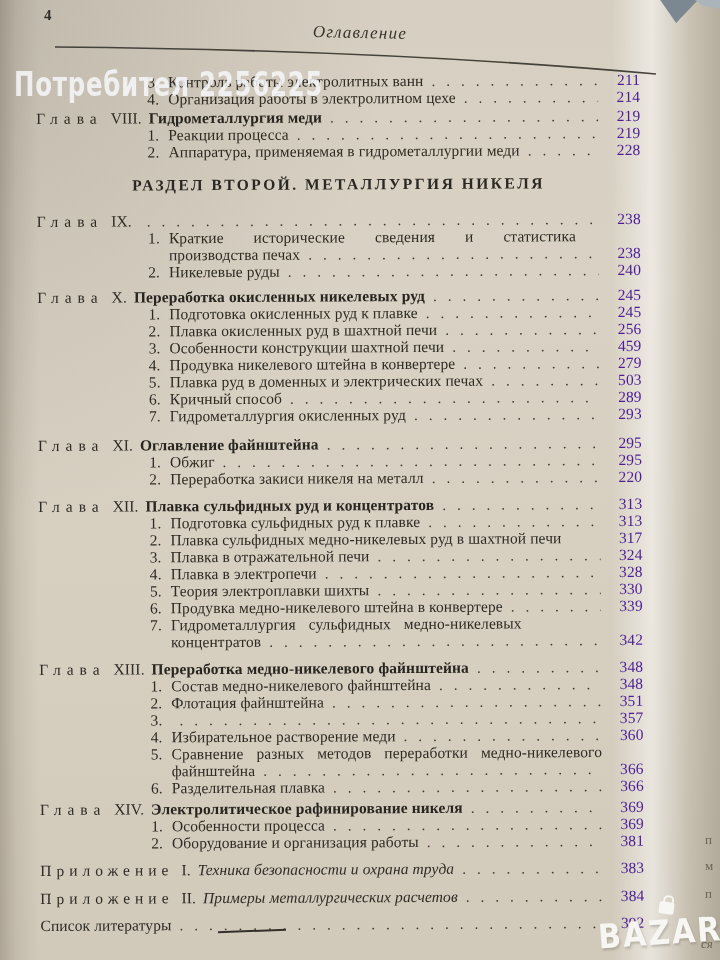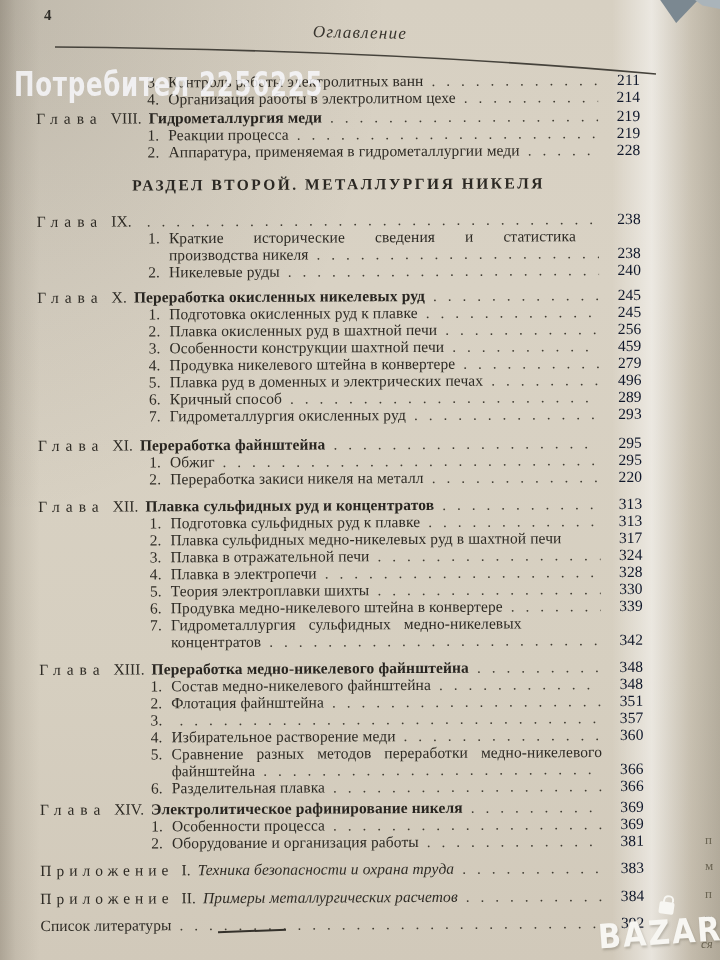--- a/index.html
+++ b/index.html
@@ -37,21 +37,21 @@
   .cn{margin-right:7px;}
   .chapter .ct{font-weight:700;color:#282520;}
   .appendix .ct{font-style:italic;}
   .txt{white-space:nowrap;}
   .sw{word-spacing:26px;white-space:normal;}
   .sm{word-spacing:9px;white-space:normal;}
   .dots{flex:1 1 auto;overflow:hidden;white-space:nowrap;margin:0 2px 0 8px;color:#3e3a30;min-width:0;}
   .dots::after{content:". . . . . . . . . . . . . . . . . . . . . . . . . . . . . . . . . . . . . . . . . . . . . . . . . . . . . . . . . . . .";
     letter-spacing:3.5px;}
   .dots.none::after{content:"";}
-  .pg{flex:none;width:40px;text-align:right;color:#0f172a;}
+  .pg{flex:none;width:40px;text-align:right;color:#4c1d95;}
   .section-row{text-align:center;font-weight:700;letter-spacing:2.5px;font-size:15.5px;color:#2b2823;}
   .divider{position:absolute;left:218px;top:930px;width:68px;height:2px;background:#34312b;transform:rotate(-2deg);}
   .frag{position:absolute;left:705px;font-size:13px;color:#57513f;opacity:.8;}
   .bazar{position:absolute;right:-2px;bottom:10px;font-family:"DejaVu Sans","Liberation Sans",sans-serif;
     font-weight:900;font-size:30px;color:#f7f6f2;letter-spacing:2px;
     transform:rotate(-4deg) scaleY(1.12);text-shadow:1px 2px 2px rgba(80,75,60,.25);}
   .bag{position:absolute;right:46px;bottom:46px;width:15px;height:12px;background:#f7f6f2;
     border-radius:2px;transform:rotate(8deg);}
   .bag::before{content:"";position:absolute;left:3px;top:-7px;width:7px;height:7px;
     border:2.5px solid #f7f6f2;border-bottom:none;border-radius:5px 5px 0 0;}
@@ -108,21 +108,21 @@
       <span class="cw">Глава</span>
       <span class="cn">IX.</span>
       <span class="dots"></span>
       <span class="pg">238</span>
     </div>
     <div class="row item">
       <span class="num">1.</span>
       <span class="txt sw">Краткие исторические сведения и статистика</span>
     </div>
     <div class="row wrapln">
-      <span class="txt">производства никеля</span>
+      <span class="txt">производства печах</span>
       <span class="dots"></span>
       <span class="pg">238</span>
     </div>
     <div class="row item">
       <span class="num">2.</span>
       <span class="txt">Никелевые руды</span>
       <span class="dots"></span>
       <span class="pg">240</span>
     </div>
     <div class="row chapter" style="margin-top: 8px;">
@@ -153,38 +153,38 @@
     <div class="row item">
       <span class="num">4.</span>
       <span class="txt">Продувка никелевого штейна в конвертере</span>
       <span class="dots"></span>
       <span class="pg">279</span>
     </div>
     <div class="row item">
       <span class="num">5.</span>
       <span class="txt">Плавка руд в доменных и электрических печах</span>
       <span class="dots"></span>
-      <span class="pg">496</span>
+      <span class="pg">503</span>
     </div>
     <div class="row item">
       <span class="num">6.</span>
       <span class="txt">Кричный способ</span>
       <span class="dots"></span>
       <span class="pg">289</span>
     </div>
     <div class="row item">
       <span class="num">7.</span>
       <span class="txt">Гидрометаллургия окисленных руд</span>
       <span class="dots"></span>
       <span class="pg">293</span>
     </div>
     <div class="row chapter" style="margin-top: 12px;">
       <span class="cw">Глава</span>
       <span class="cn">XI.</span>
-      <span class="ct txt">Переработка файнштейна</span>
+      <span class="ct txt">Оглавление файнштейна</span>
       <span class="dots"></span>
       <span class="pg">295</span>
     </div>
     <div class="row item">
       <span class="num">1.</span>
       <span class="txt">Обжиг</span>
       <span class="dots"></span>
       <span class="pg">295</span>
     </div>
     <div class="row item">

